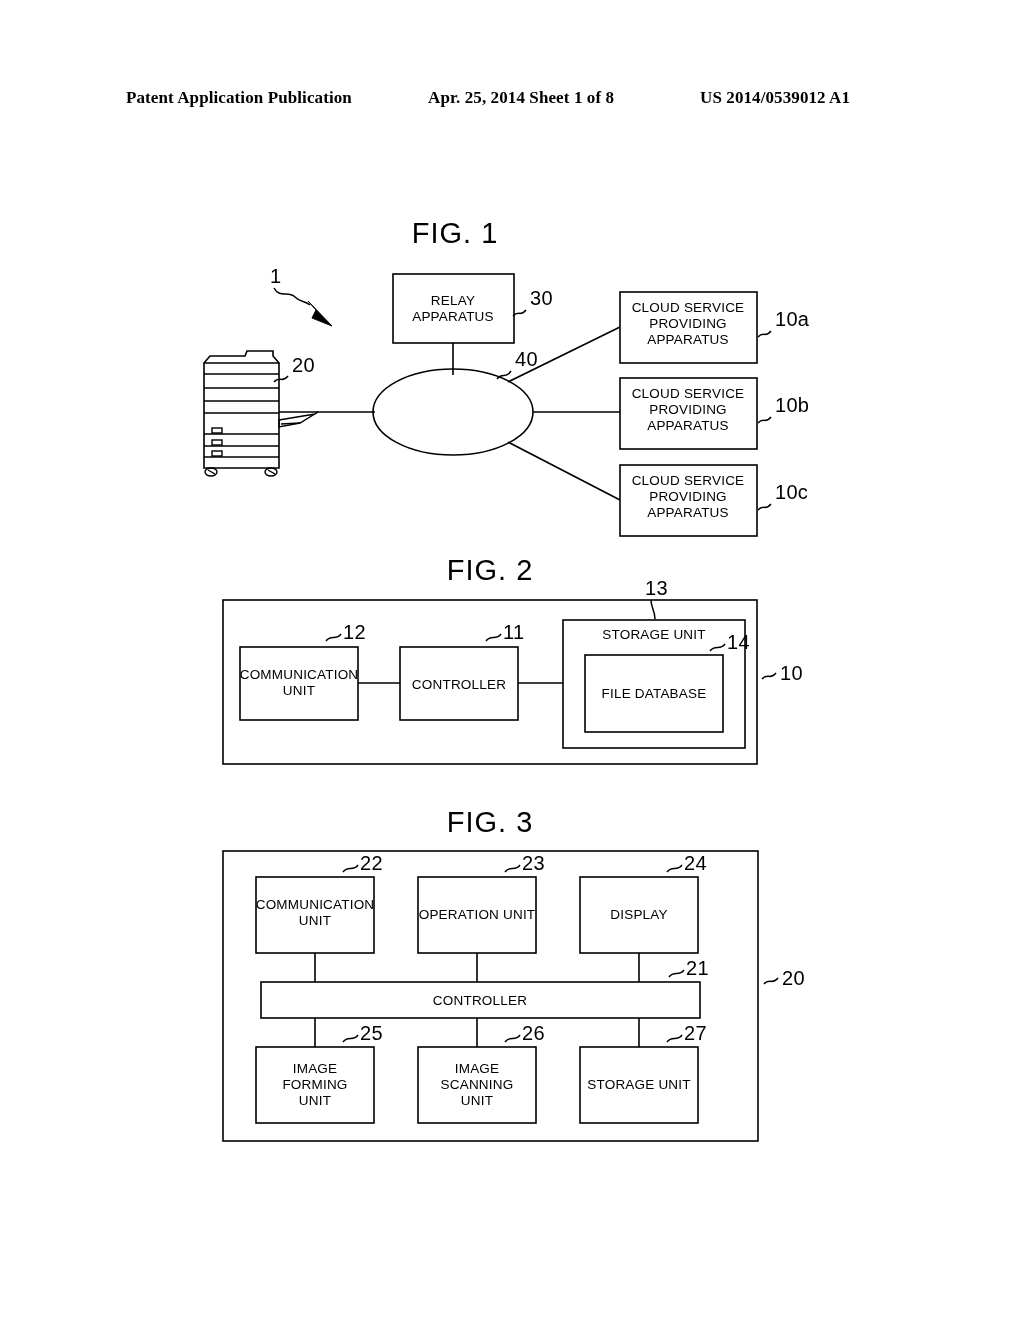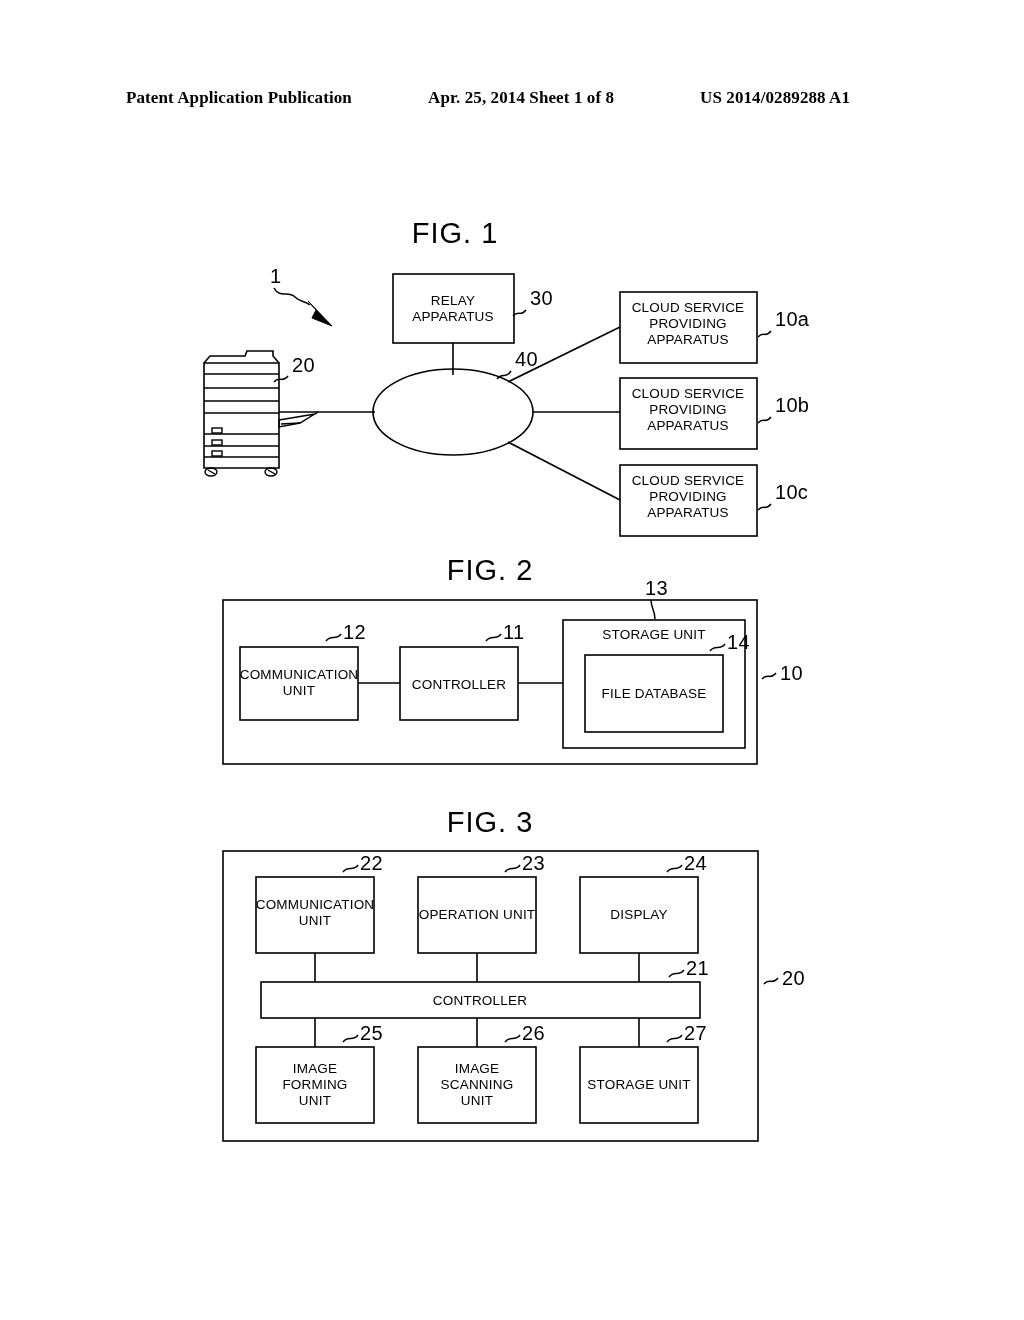--- a/index.html
+++ b/index.html
@@ -83,21 +83,21 @@
     fill: none;
   }
 </style>
 </head>
 <body>
 
 <div id="page">
 
   <div class="hdr" id="hdr-left">Patent Application Publication</div>
   <div class="hdr" id="hdr-mid">Apr. 25, 2014  Sheet 1 of 8</div>
-  <div class="hdr" id="hdr-right">US 2014/0289288 A1</div>
+  <div class="hdr" id="hdr-right">US 2014/0539012 A1</div>
 
   <svg class="fig" viewBox="0 0 1024 1320">
 
     <text class="figtitle" x="455" y="243" text-anchor="middle">FIG. 1</text>
 
     <text class="reftext" x="270" y="283">1</text>
     <path class="lead" d="M274,288 C280,299 288,290 295,297 C301,303 304,300 310,305"></path>
     <polygon points="308,301 332,326 312,318 316,310" fill="#000" stroke="#000" stroke-width="1"></polygon>
 
     <g>

